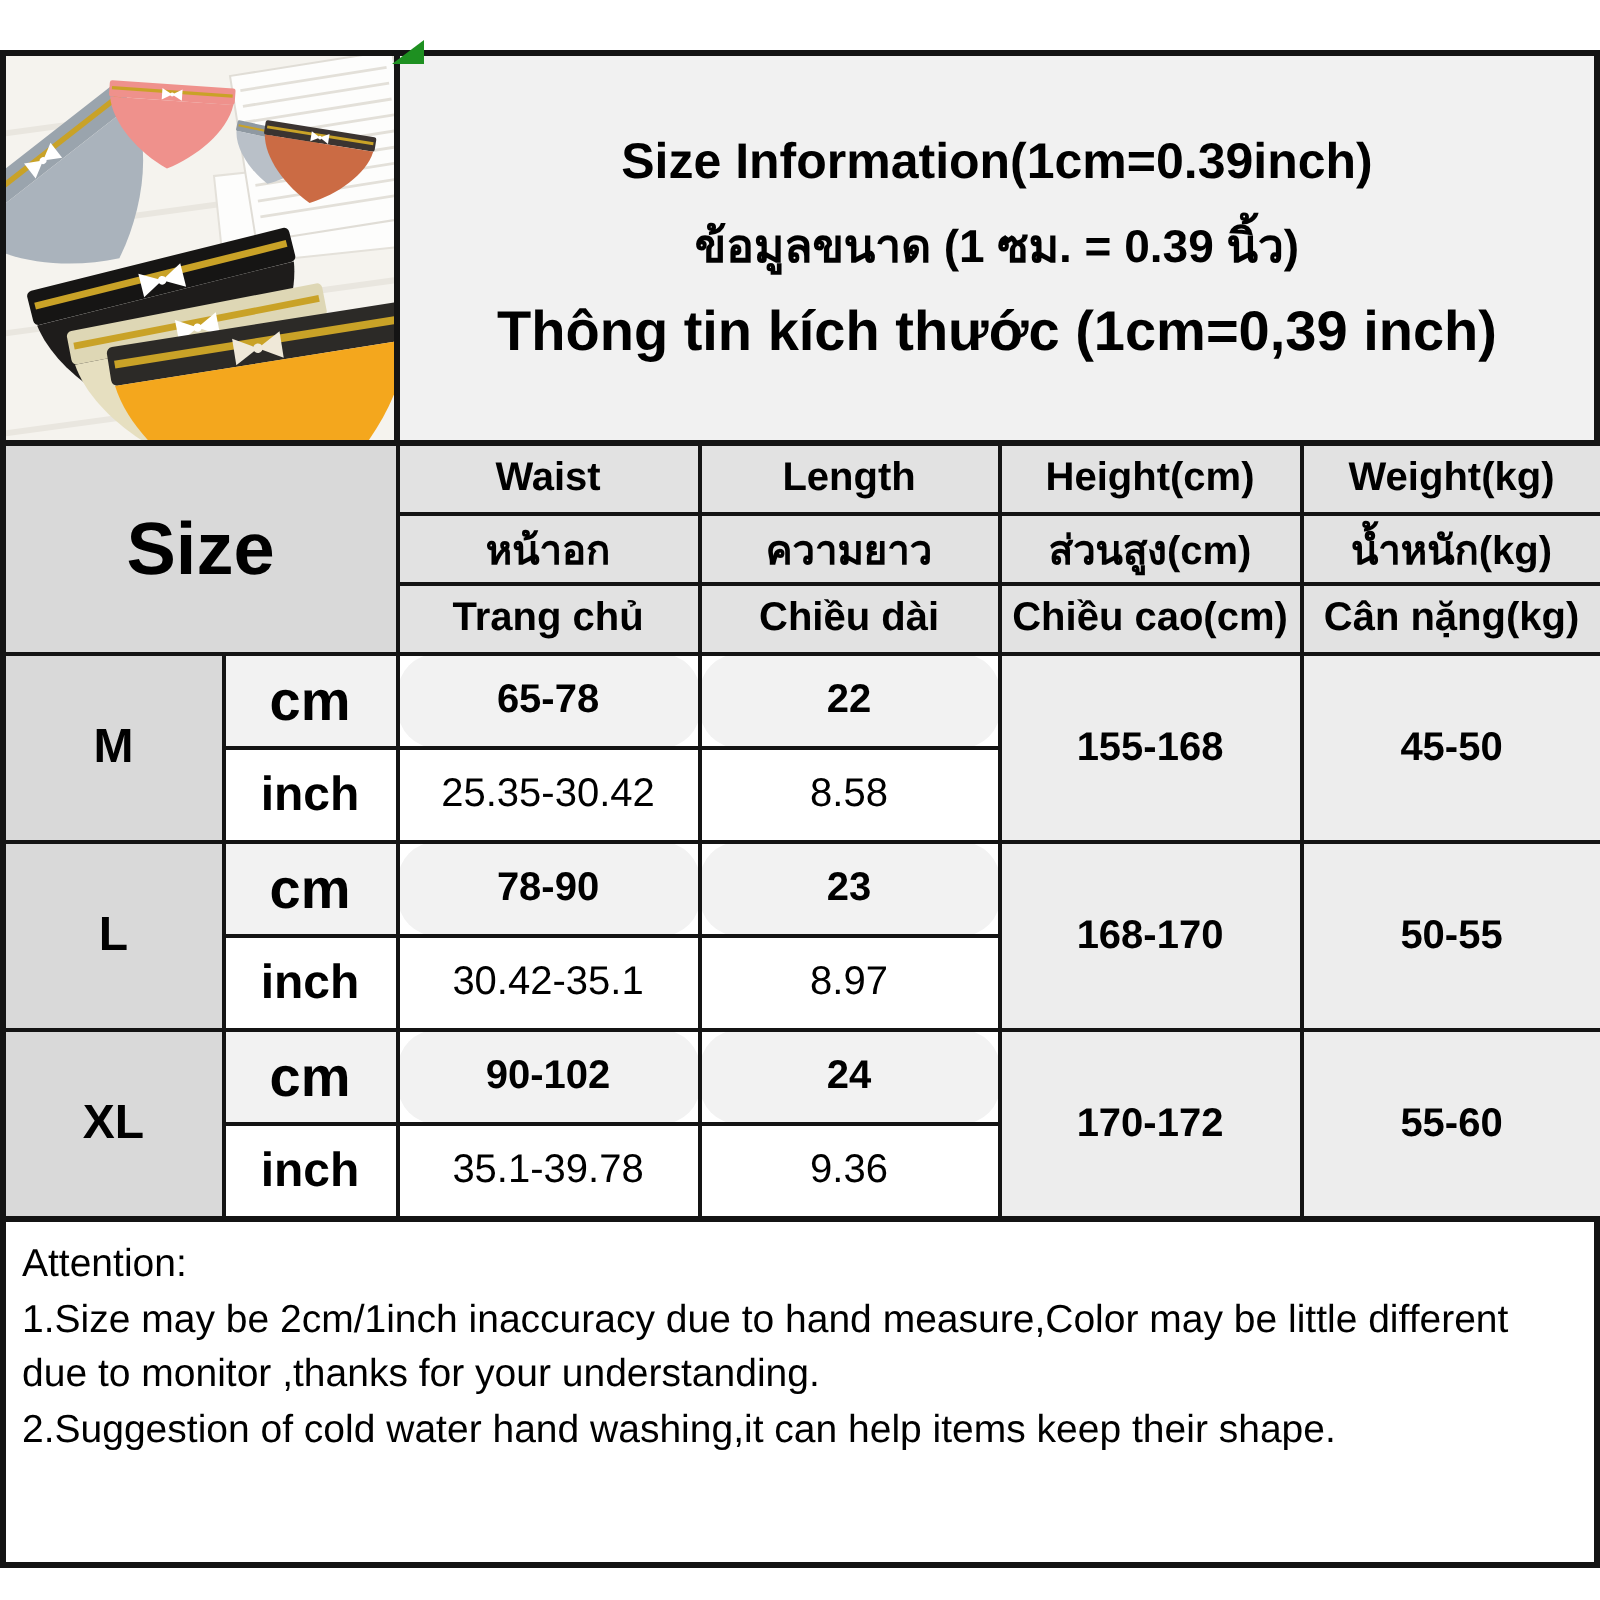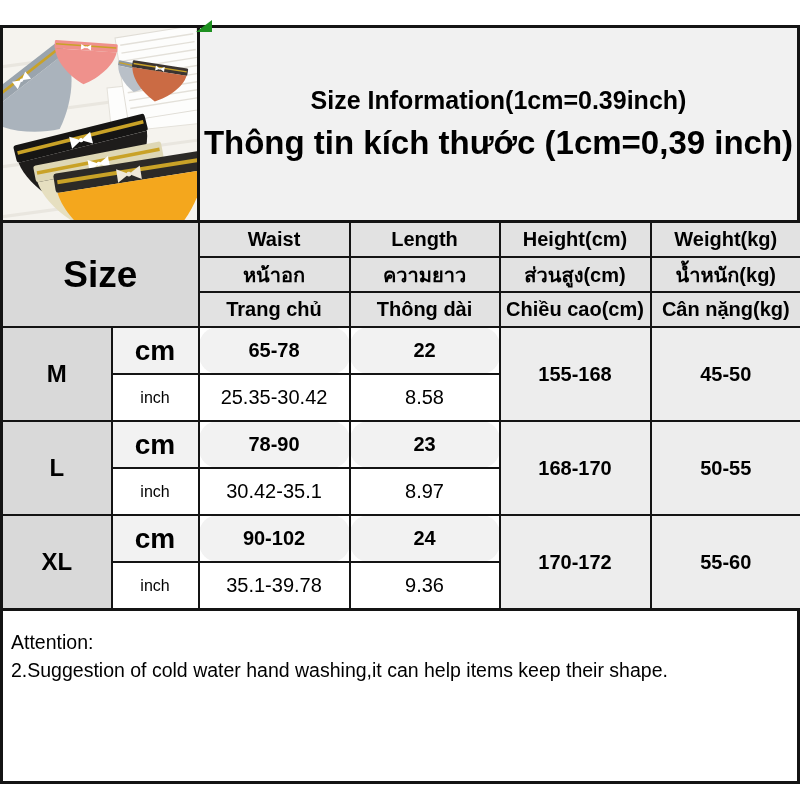--- a/index.html
+++ b/index.html
@@ -41,21 +41,21 @@
     background: var(--panel_bg);
     display: flex;
     flex-direction: column;
     justify-content: center;
     align-items: center;
     gap: 9px;
     text-align: center;
   }
   .title-line-en   { font-size: 25px; font-weight: bold; }
   .title-line-th   { font-size: 23px; font-weight: bold; }
-  .title-line-vi   { font-size: 33px; font-weight: bold; }
+  .title-line-vi   { font-size: 28px; font-weight: bold; }
   .corner-accent {
     position: absolute;
     left: 193px;
     top: -8px;
     width: 16px;
     height: 12px;
     pointer-events: none;
   }
   
   table.size-table {
@@ -72,33 +72,33 @@
     padding: 0;
     overflow: hidden;
     white-space: nowrap;
   }
   tr.hdr-row td { height: 33px; }
   tr.body-row td { height: 45px; }
   .c-size   { background: var(--label_cell_bg); font-size: 37px; font-weight: bold; }
   .h-cell   { background: var(--header_cell_bg); font-size: 20px; font-weight: bold; }
   .c-label  { background: var(--label_cell_bg); font-size: 24px; font-weight: bold; }
   .u-cm     { background: var(--cm_row_bg);   font-size: 28px; font-weight: bold; }
-  .u-inch   { background: var(--inch_row_bg); font-size: 16px; font-weight: normal; }
+  .u-inch   { background: var(--inch_row_bg); font-size: 24px; font-weight: bold; }
   .v-cm     { background: var(--cm_row_bg);   font-size: 20px; font-weight: bold; border-radius: 19px; }
   .v-inch   { background: var(--inch_row_bg); font-size: 20px; font-weight: normal; border-radius: 13px; }
   .v-merge  { background: var(--merge_cell_bg); font-size: 20px; font-weight: bold; }
   
   .attention-box {
     box-sizing: border-box;
     width: 800px;
     margin-top: -3px;
     height: 176px;
     border: 3px solid var(--border);
     background: #ffffff;
-    padding: 18px 8px;
+    padding: 8px 8px;
     font-size: 19.5px;
     line-height: 1.42;
   }
   .attention-box p { margin: 0; }
 </style>
 </head>
 <body>
 
 <div class="sheet">
 
@@ -152,20 +152,21 @@
         <use href="#brief" transform="translate(130 32) rotate(9) scale(0.56)" style="--band:#3b3431; --stripe:var(--gold); --main:var(--orange); --bow:#ffffff"></use>
 
         <use href="#brief" transform="translate(10 118) rotate(-14) scale(1.35)" style="--band:#161514; --stripe:var(--gold); --main:var(--black_item); --bow:#ffffff"></use>
         <use href="#brief" transform="translate(30 138) rotate(-11) scale(1.3)" style="--band:var(--cream); --stripe:var(--gold); --main:#e6dfc0; --bow:#ffffff"></use>
         <use href="#brief" transform="translate(50 146) rotate(-9) scale(1.5)" style="--band:#2c2a27; --stripe:var(--gold); --main:var(--yellow); --bow:#efe8d8"></use>
       </svg>
     </div>
 
     <div class="title-panel">
       <div class="title-line-en">Size Information(1cm=0.39inch)</div>
+      <div class="title-line-th">ข้อมูลขนาด (1 ซม. = 0.39 นิ้ว)</div>
       <div class="title-line-vi">Thông tin kích thước (1cm=0,39 inch)</div>
     </div>
 
     <svg class="corner-accent" viewBox="0 0 16 12">
       <polygon points="0,12 16,0 16,12" style="fill:var(--accent_green)"></polygon>
     </svg>
   </div>
 
   <table class="size-table">
     <colgroup>
@@ -186,21 +187,21 @@
       <td class="h-cell">Weight(kg)</td>
     </tr>
     <tr class="hdr-row">
       <td class="h-cell">หน้าอก</td>
       <td class="h-cell">ความยาว</td>
       <td class="h-cell">ส่วนสูง(cm)</td>
       <td class="h-cell">น้ำหนัก(kg)</td>
     </tr>
     <tr class="hdr-row">
       <td class="h-cell">Trang chủ</td>
-      <td class="h-cell">Thông dài</td>
+      <td class="h-cell">Chiều dài</td>
       <td class="h-cell">Chiều cao(cm)</td>
       <td class="h-cell">Cân nặng(kg)</td>
     </tr>
 
     <tr class="body-row">
       <td class="c-label" rowspan="2">M</td>
       <td class="u-cm">cm</td>
       <td class="v-cm">65-78</td>
       <td class="v-cm">22</td>
       <td class="v-merge" rowspan="2">155-168</td>
@@ -237,16 +238,17 @@
     <tr class="body-row">
       <td class="u-inch">inch</td>
       <td class="v-inch">35.1-39.78</td>
       <td class="v-inch">9.36</td>
     </tr>
   </tbody>
     </table>
 
   <div class="attention-box">
     <p>Attention:</p>
+    <p>1.Size may be 2cm/1inch inaccuracy due to hand measure,Color may be little different due to monitor ,thanks for your understanding.</p>
     <p>2.Suggestion of cold water hand washing,it can help items keep their shape.</p>
   </div>
 
 </div>
 
 </body></html>

